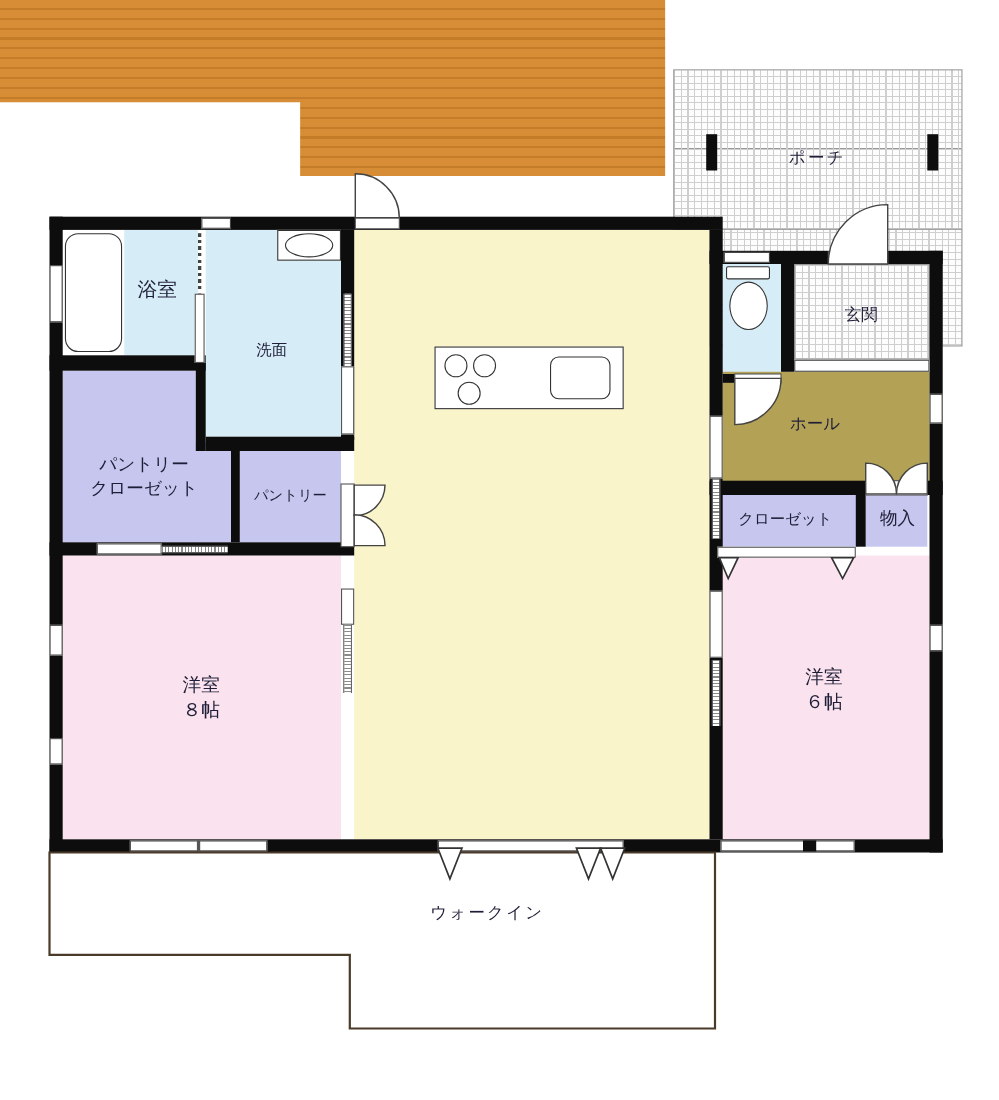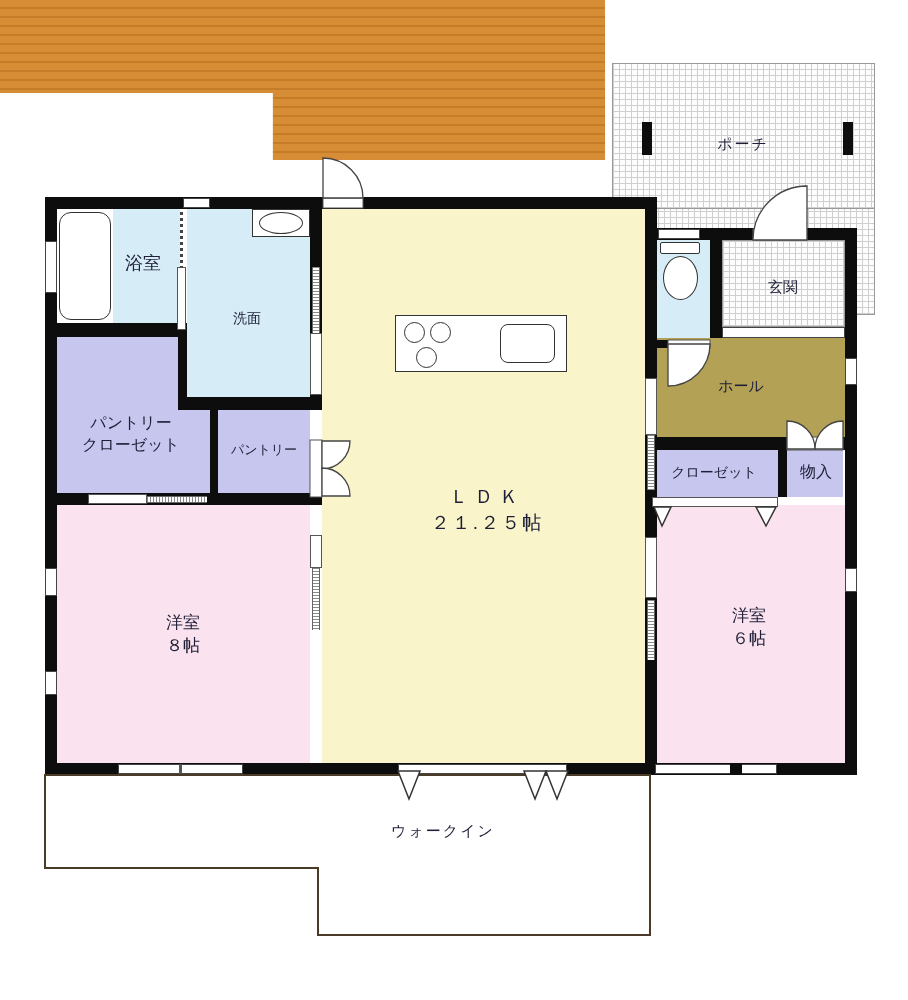--- a/index.html
+++ b/index.html
@@ -142,24 +142,20 @@
   <div class="lbl" style="left:247px;top:318px;font-size:14px">洗面</div>
   <div class="lbl" style="left:783px;top:287px;font-size:15px">玄関</div>
   <div class="lbl" style="left:741px;top:386px;font-size:15px">ホール</div>
   <div class="lbl" style="left:131px;top:434px;font-size:16px">
     <span style="display:block">パントリー</span>
     <span style="display:block">クローゼット</span>
   </div>
   <div class="lbl" style="left:264px;top:450px;font-size:13px">パントリー</div>
   <div class="lbl" style="left:714px;top:472px;font-size:14px">クローゼット</div>
   <div class="lbl" style="left:816px;top:472px;font-size:16px">物入</div>
-  <div class="lbl" style="left:487px;top:510px;font-size:19px">
-    <span style="display:block;letter-spacing:6px">ＬＤＫ</span>
-    <span style="display:block;letter-spacing:2px">２１.２５帖</span>
-  </div>
   <div class="lbl" style="left:183px;top:635px;font-size:17px">
     <span style="display:block">洋室</span>
     <span style="display:block">８帖</span>
   </div>
   <div class="lbl" style="left:749px;top:628px;font-size:17px">
     <span style="display:block">洋室</span>
     <span style="display:block">６帖</span>
   </div>
   <div class="lbl" style="left:443px;top:831px;font-size:15px;letter-spacing:2px">ウォークイン</div>
 

